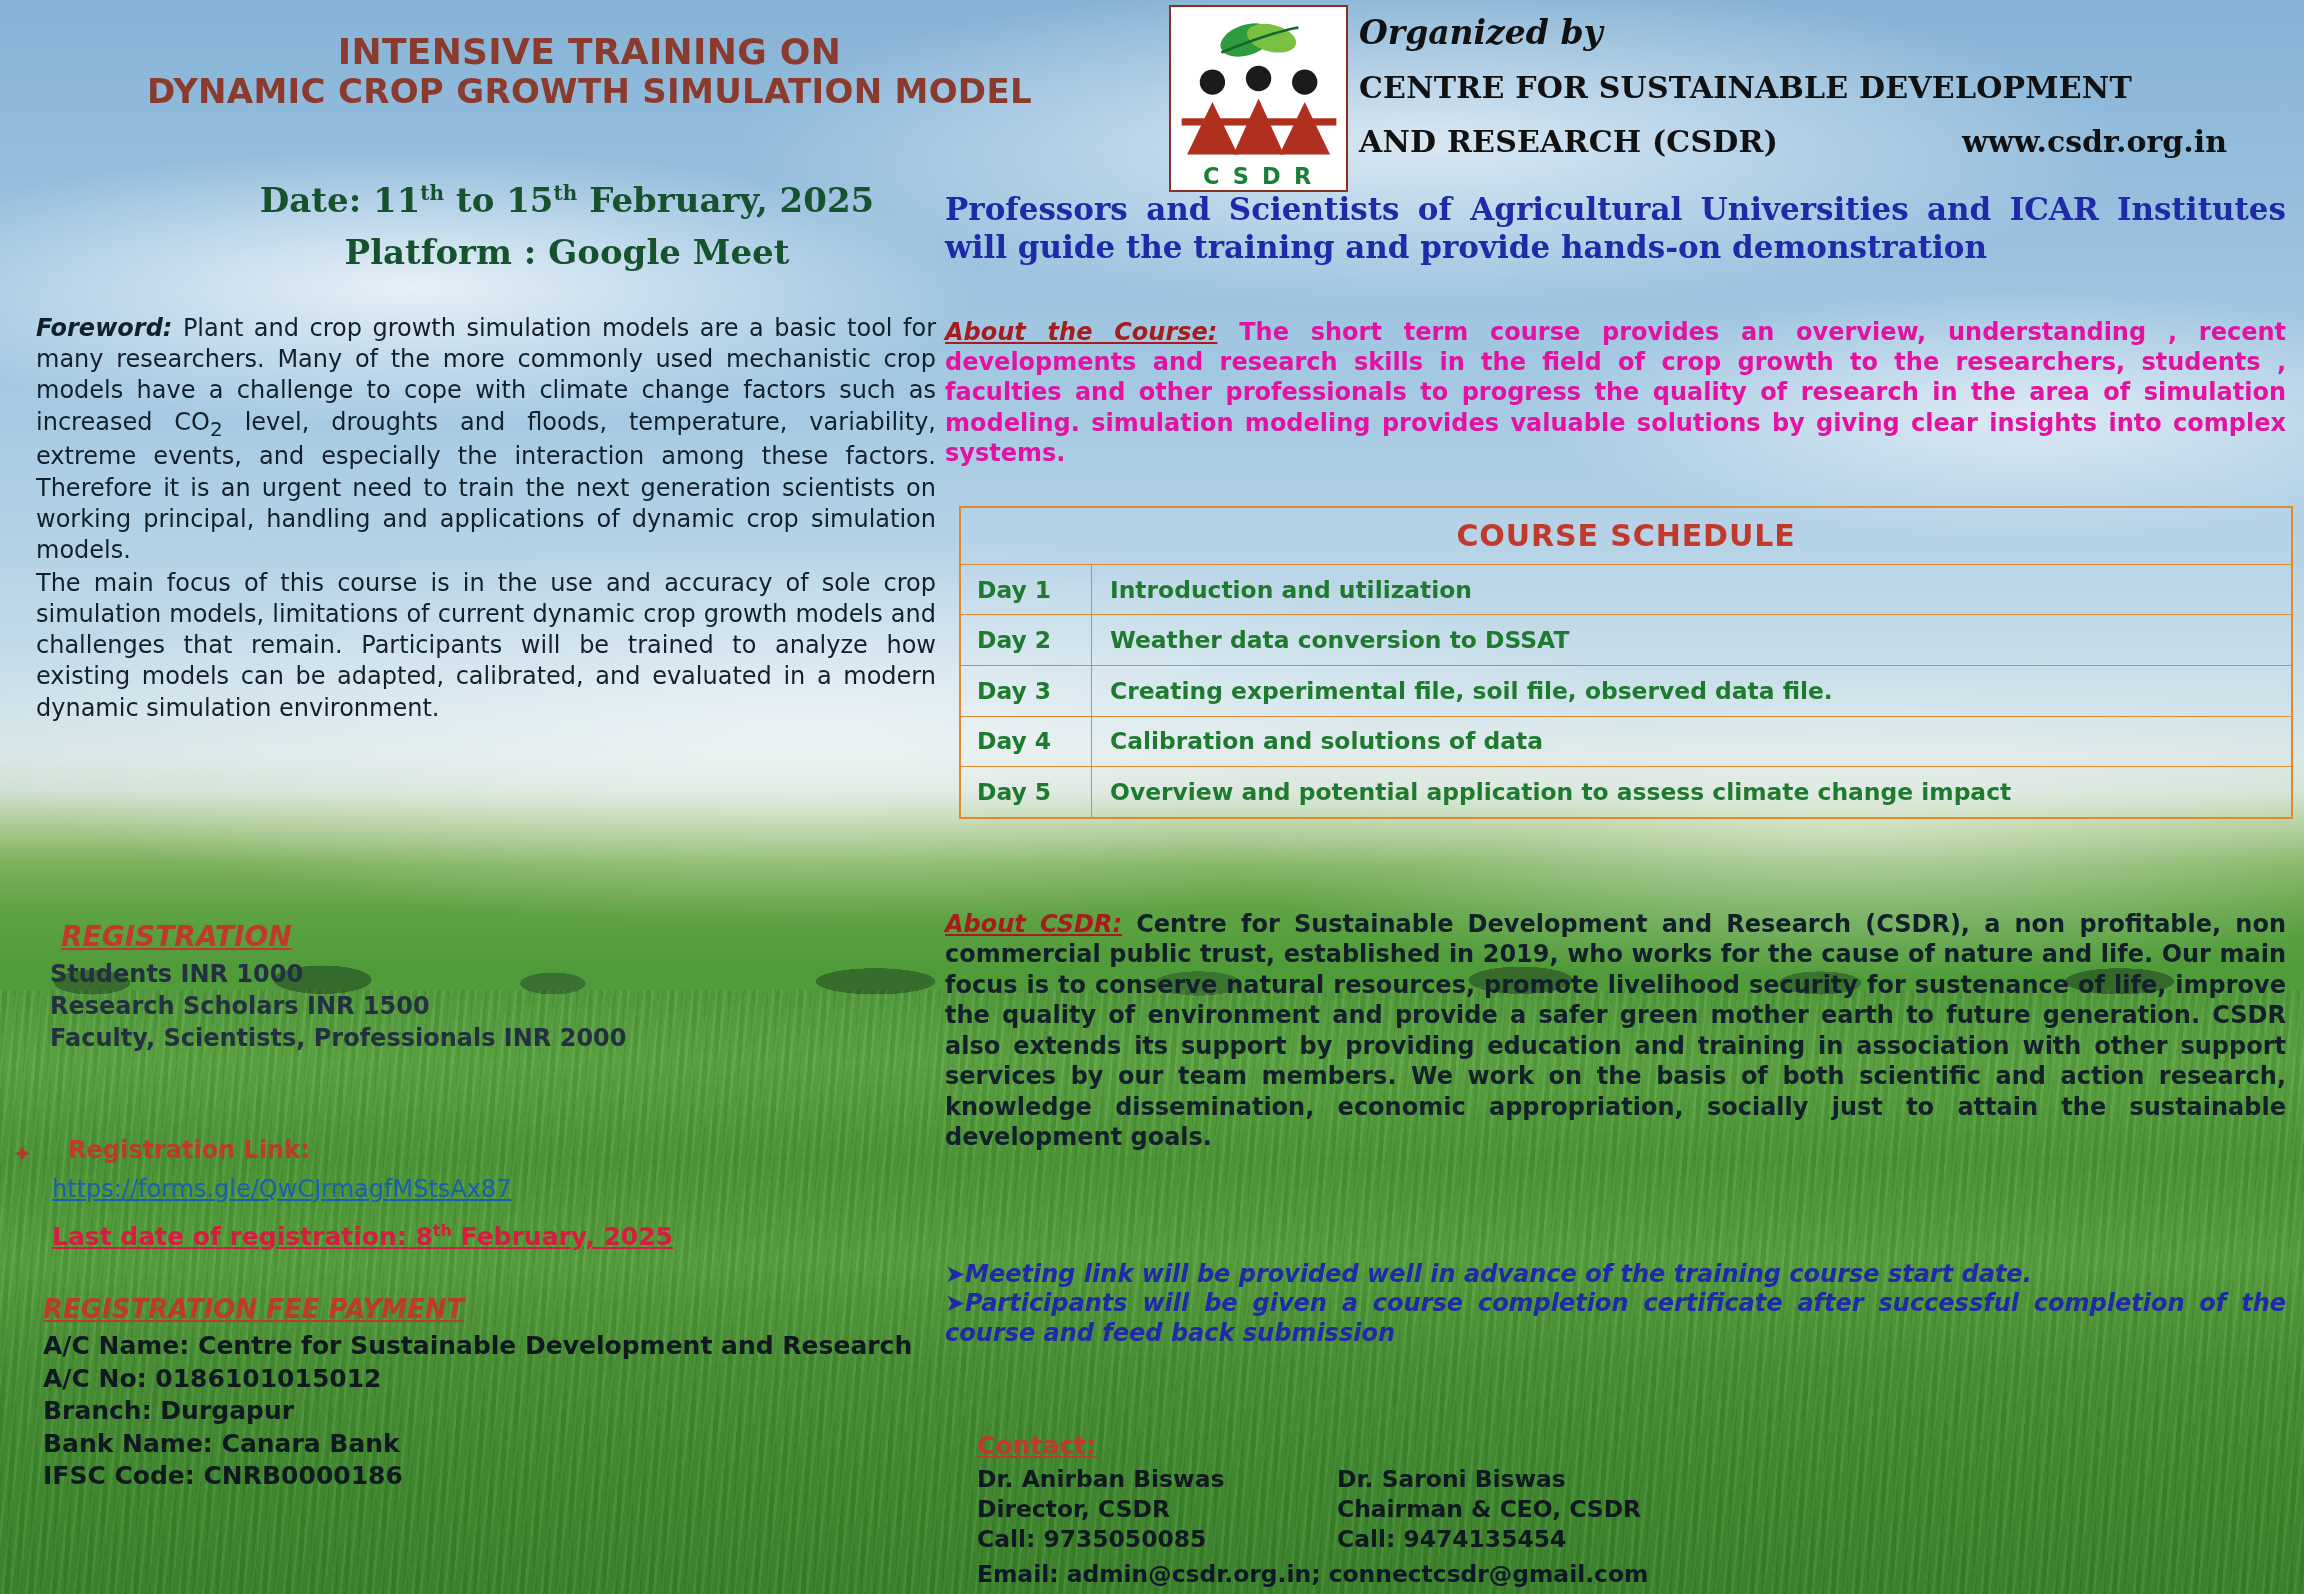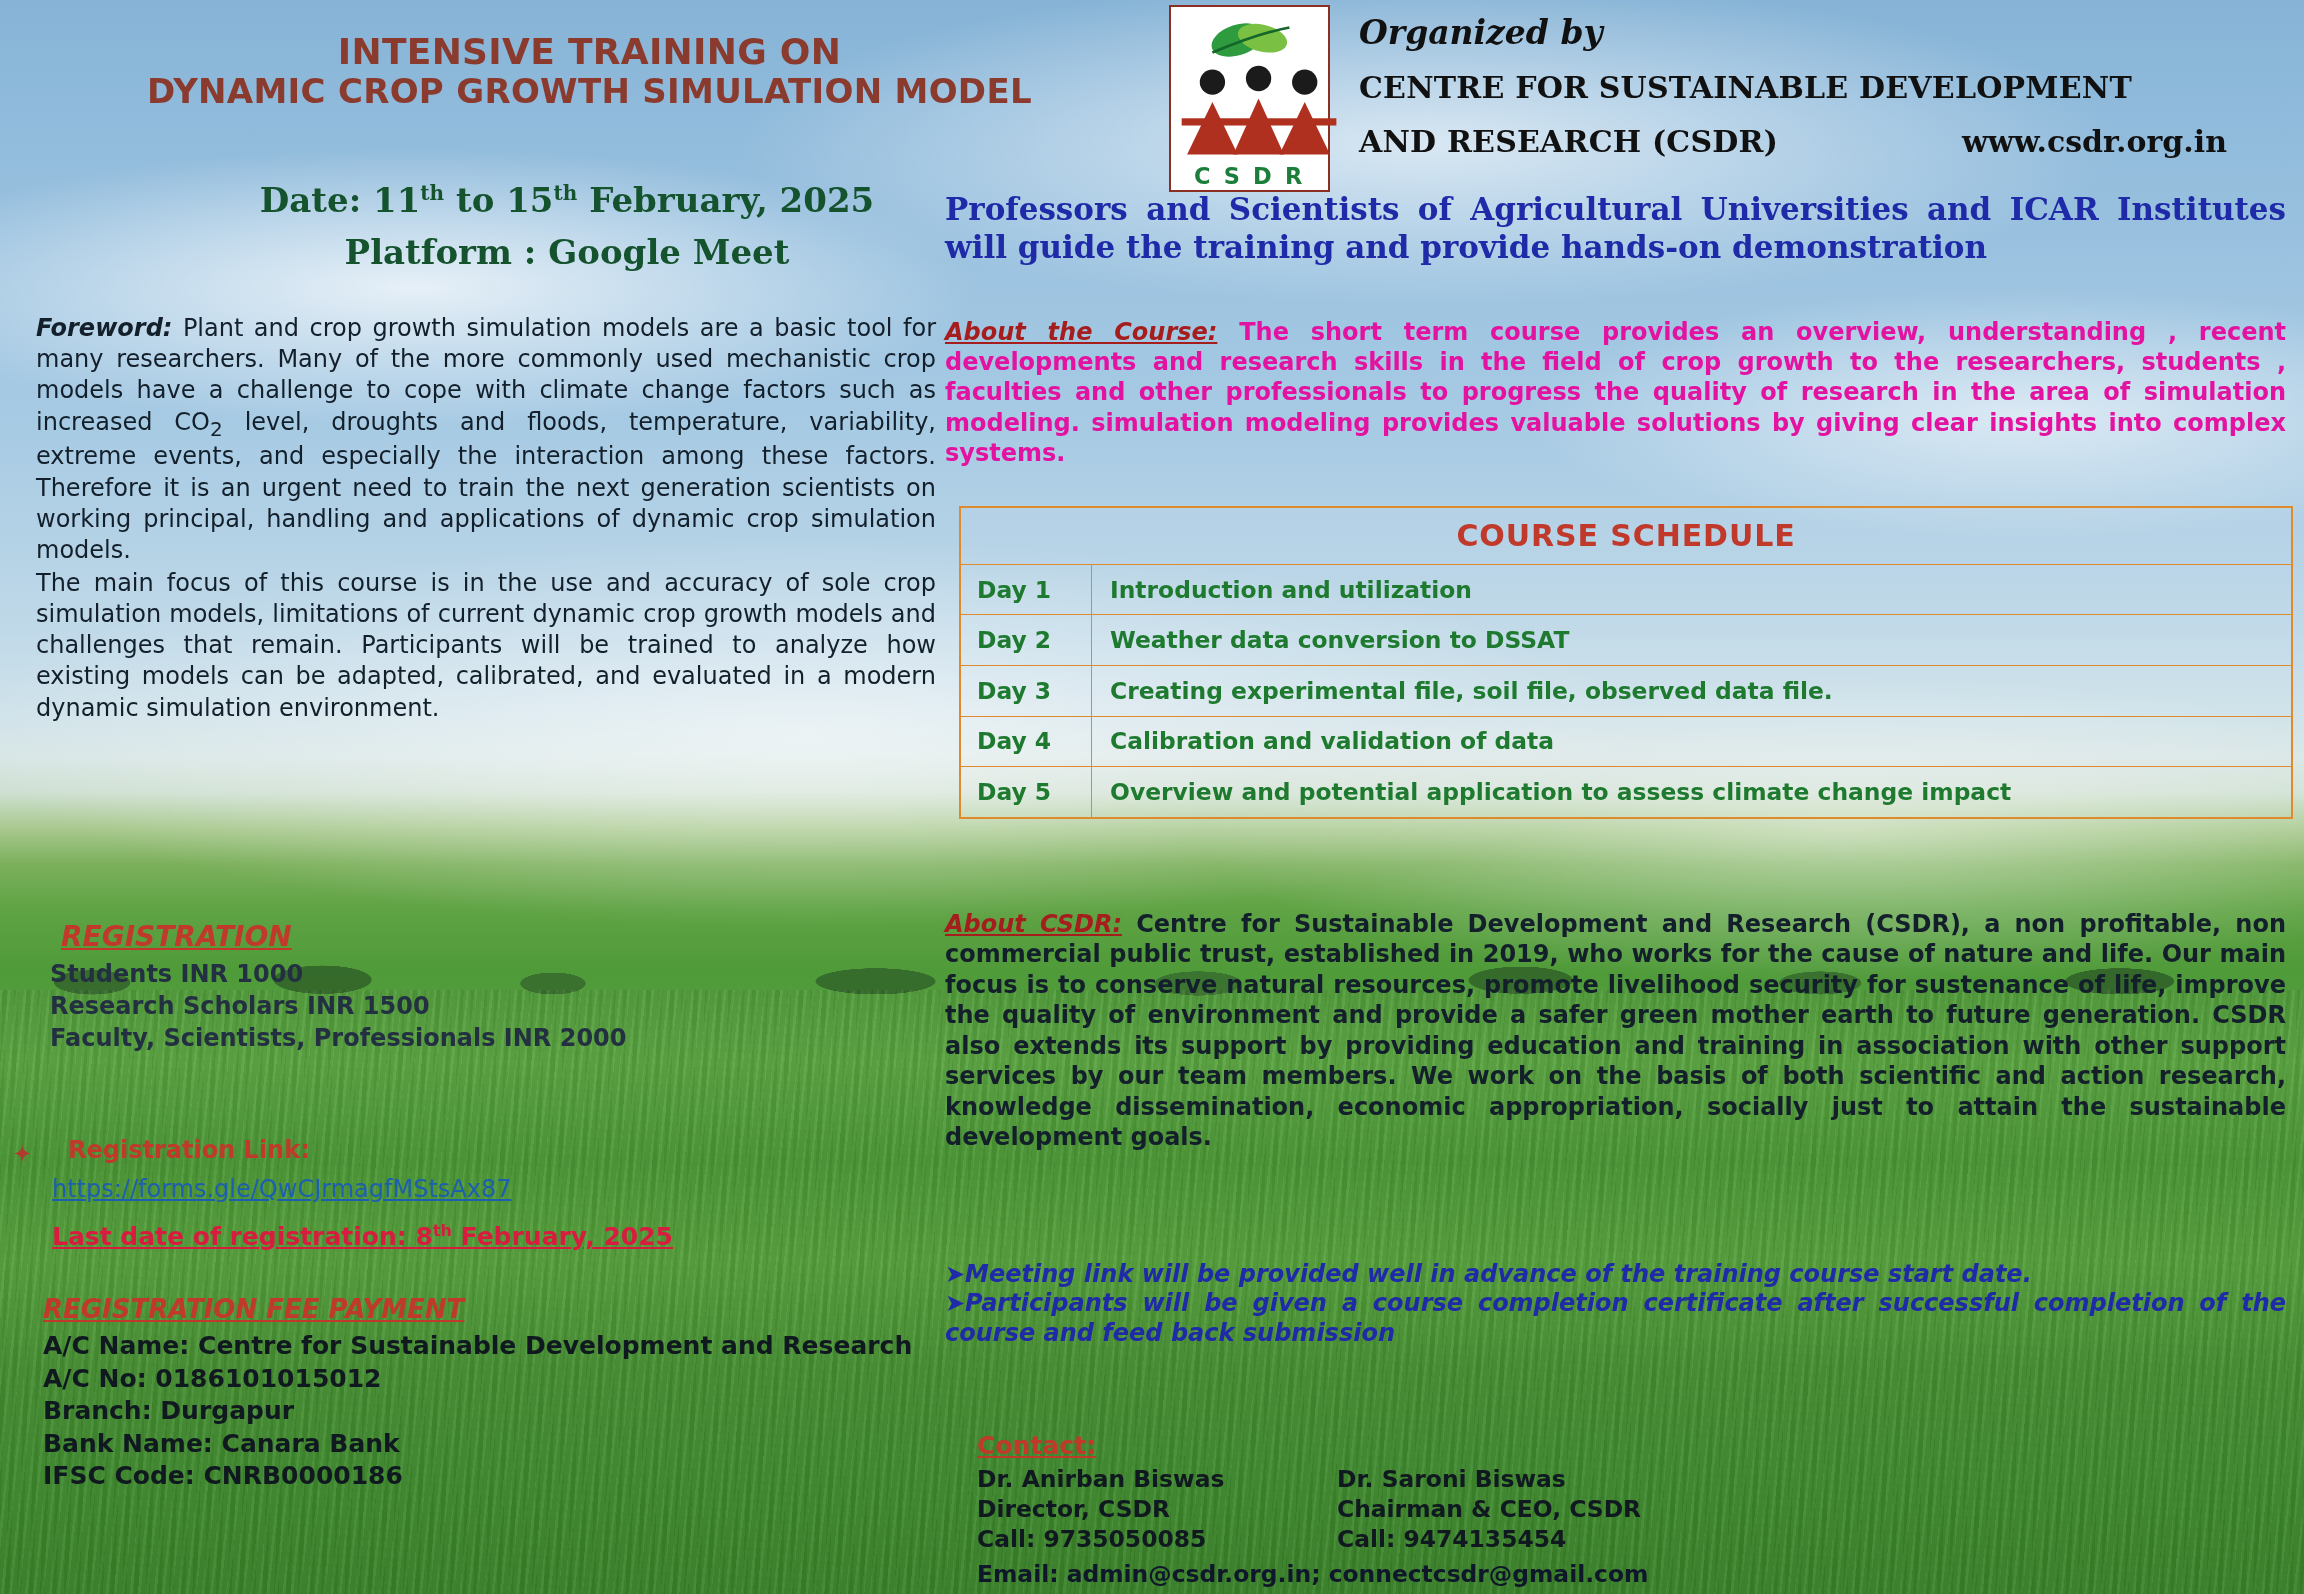--- a/index.html
+++ b/index.html
@@ -94,21 +94,21 @@
     line-height: 1.12;
     letter-spacing: 0.3px;
     font-family: "DejaVu Sans", sans-serif;
   }
   .hdr-title .l2 { font-size: 34px; }
 
   .logo-box {
     position: absolute;
     left: 1169px;
     top: 5.4px;
-    width: 161px;
+    width: 179px;
     height: 187px;
   }
   .logo-frame {
     position: absolute;
     inset: 0;
     border: 2.7px solid #8a2f22;
     background: #ffffff;
   }
   .logo-leaf {
     position: absolute;
@@ -506,21 +506,21 @@
     <div class="sched-row">
       <div class="sched-day">Day 2</div>
       <div class="sched-topic">Weather data conversion to DSSAT</div>
     </div>
     <div class="sched-row">
       <div class="sched-day">Day 3</div>
       <div class="sched-topic">Creating experimental file, soil file, observed data file.</div>
     </div>
     <div class="sched-row">
       <div class="sched-day">Day 4</div>
-      <div class="sched-topic">Calibration and validation of data</div>
+      <div class="sched-topic">Calibration and solutions of data</div>
     </div>
     <div class="sched-row">
       <div class="sched-day">Day 5</div>
       <div class="sched-topic">Overview and potential application to assess climate change impact</div>
     </div>
   </div>
 
   <div class="about-csdr">
     <span class="lbl">About CSDR:</span><span> Centre for Sustainable Development and Research (CSDR), a non profitable, non commercial public trust, established in 2019, who works for the cause of nature and life. Our main focus is to conserve natural resources, promote livelihood security for sustenance of life, improve the quality of environment and provide a safer green mother earth to future generation. CSDR also extends its support by providing education and training in association with other support services by our team members. We work on the basis of both scientific and action research, knowledge dissemination, economic appropriation, socially just to attain the sustainable development goals.</span>
   </div>

